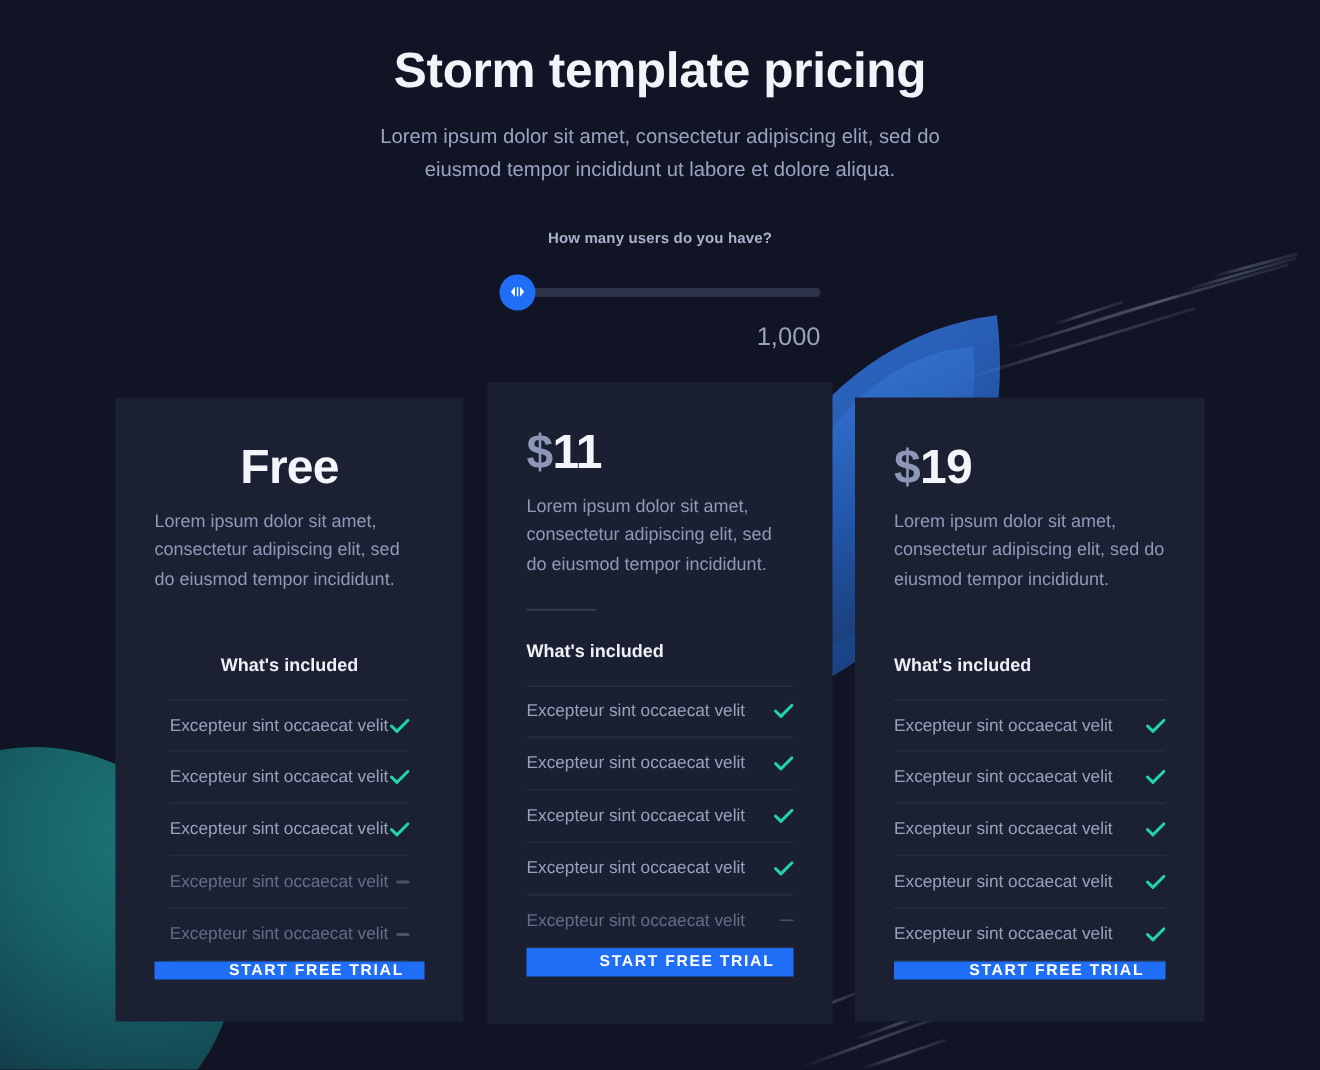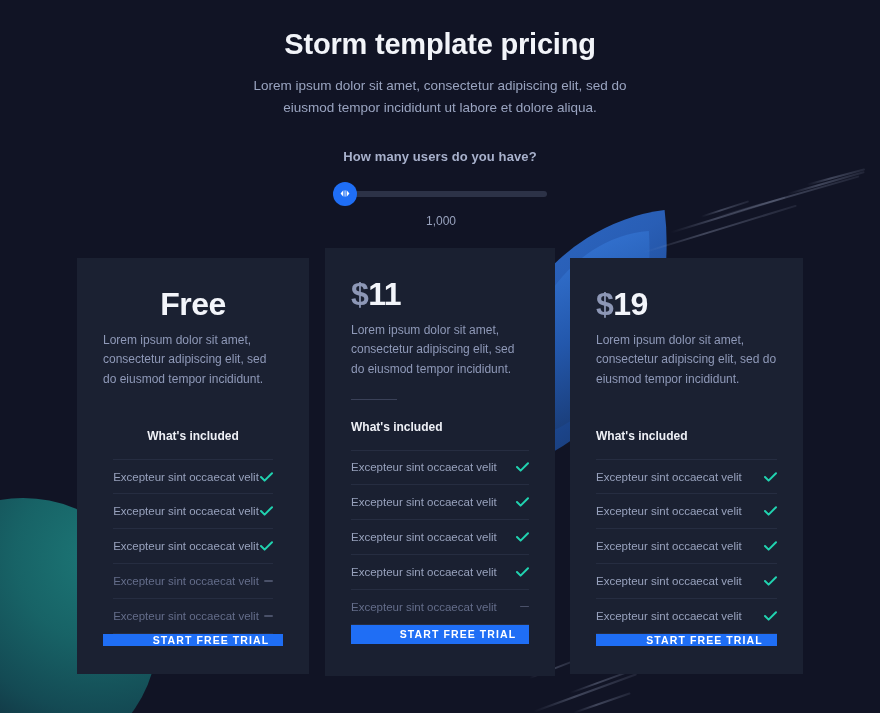--- a/index.html
+++ b/index.html
@@ -66,39 +66,39 @@
     background: linear-gradient(90deg, rgba(255,255,255,0) 0%, rgba(173,184,214,.30) 40%, rgba(173,184,214,.10) 100%);
     border-radius: 2px;
   }
 
   
   .page { position: relative; z-index: 2; }
 
   .header { text-align: center; padding-top: 28px; }
 
   .page-title {
-    font-size: 29px;
+    font-size: 33px;
     font-weight: bold;
     color: #f2f4f9;
     letter-spacing: -.2px;
   }
 
   .page-subtitle {
     margin: 14px auto 0;
     width: 400px;
     font-size: 13.5px;
     line-height: 1.62;
     color: #9aa4c0;
   }
 
   
   .slider-section { margin-top: 30px; text-align: center; }
 
   .slider-label {
-    font-size: 13px;
+    font-size: 10px;
     font-weight: bold;
     color: #a8b1cc;
     letter-spacing: .1px;
   }
 
   .slider-wrap {
     position: relative;
     width: 214px;
     margin: 18px auto 0;
     height: 24px;
@@ -123,22 +123,22 @@
     background: #1f6ef5;
     display: flex;
     align-items: center;
     justify-content: center;
   }
   .slider-thumb svg { display: block; }
 
   .slider-value {
     width: 214px;
     margin: 8px auto 0;
-    text-align: center;
-    font-size: 12px;
+    text-align: right;
+    font-size: 17px;
     color: #98a2bd;
     padding-left: 2px;
   }
 
   
   .cards {
     position: relative;
     margin-top: 20px;
     height: 430px;
   }

